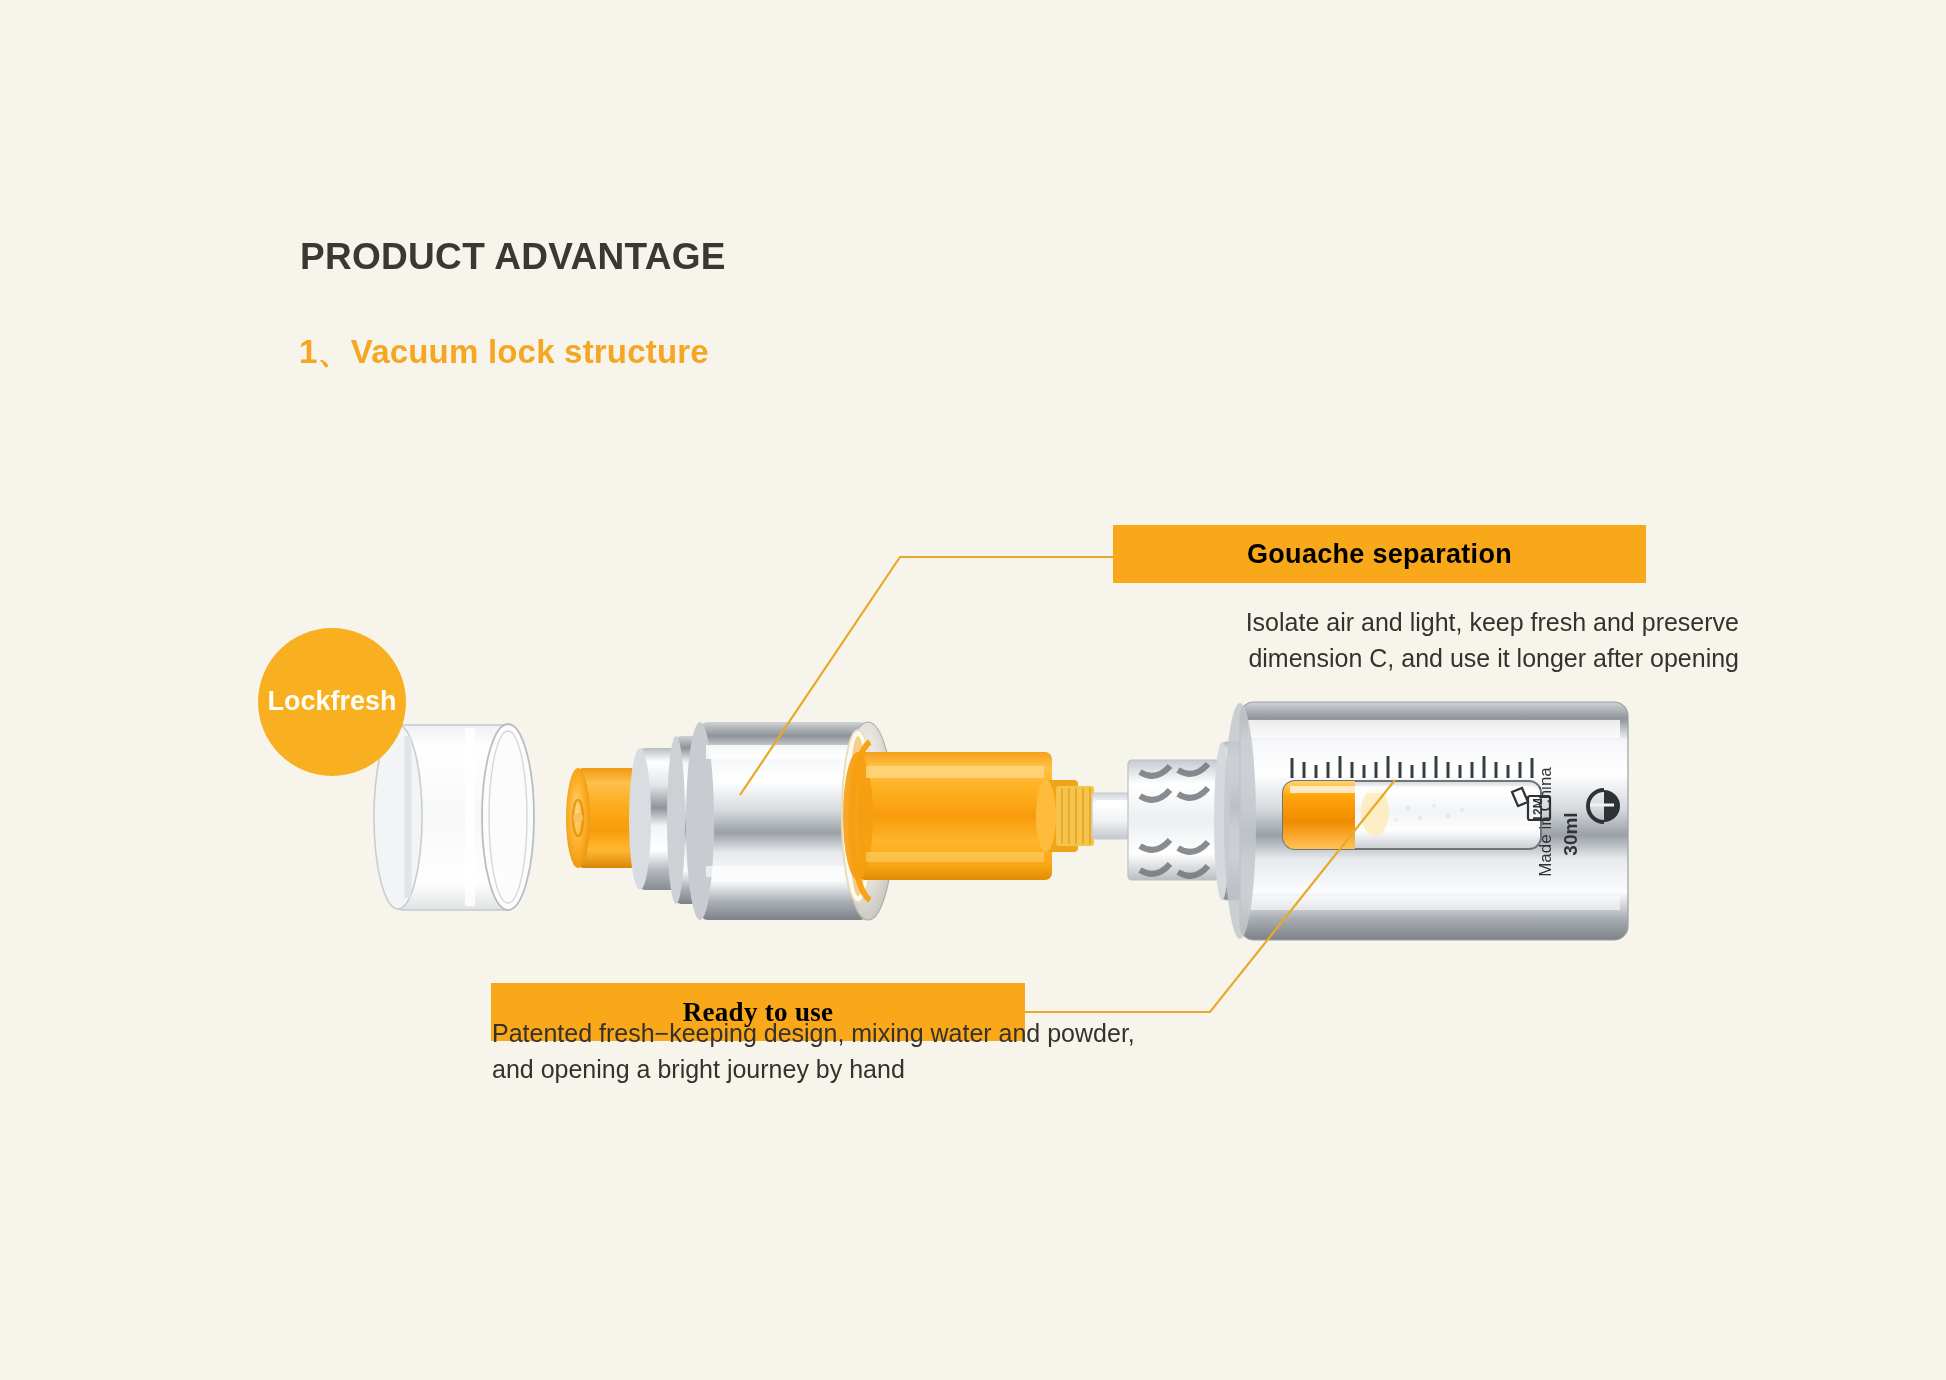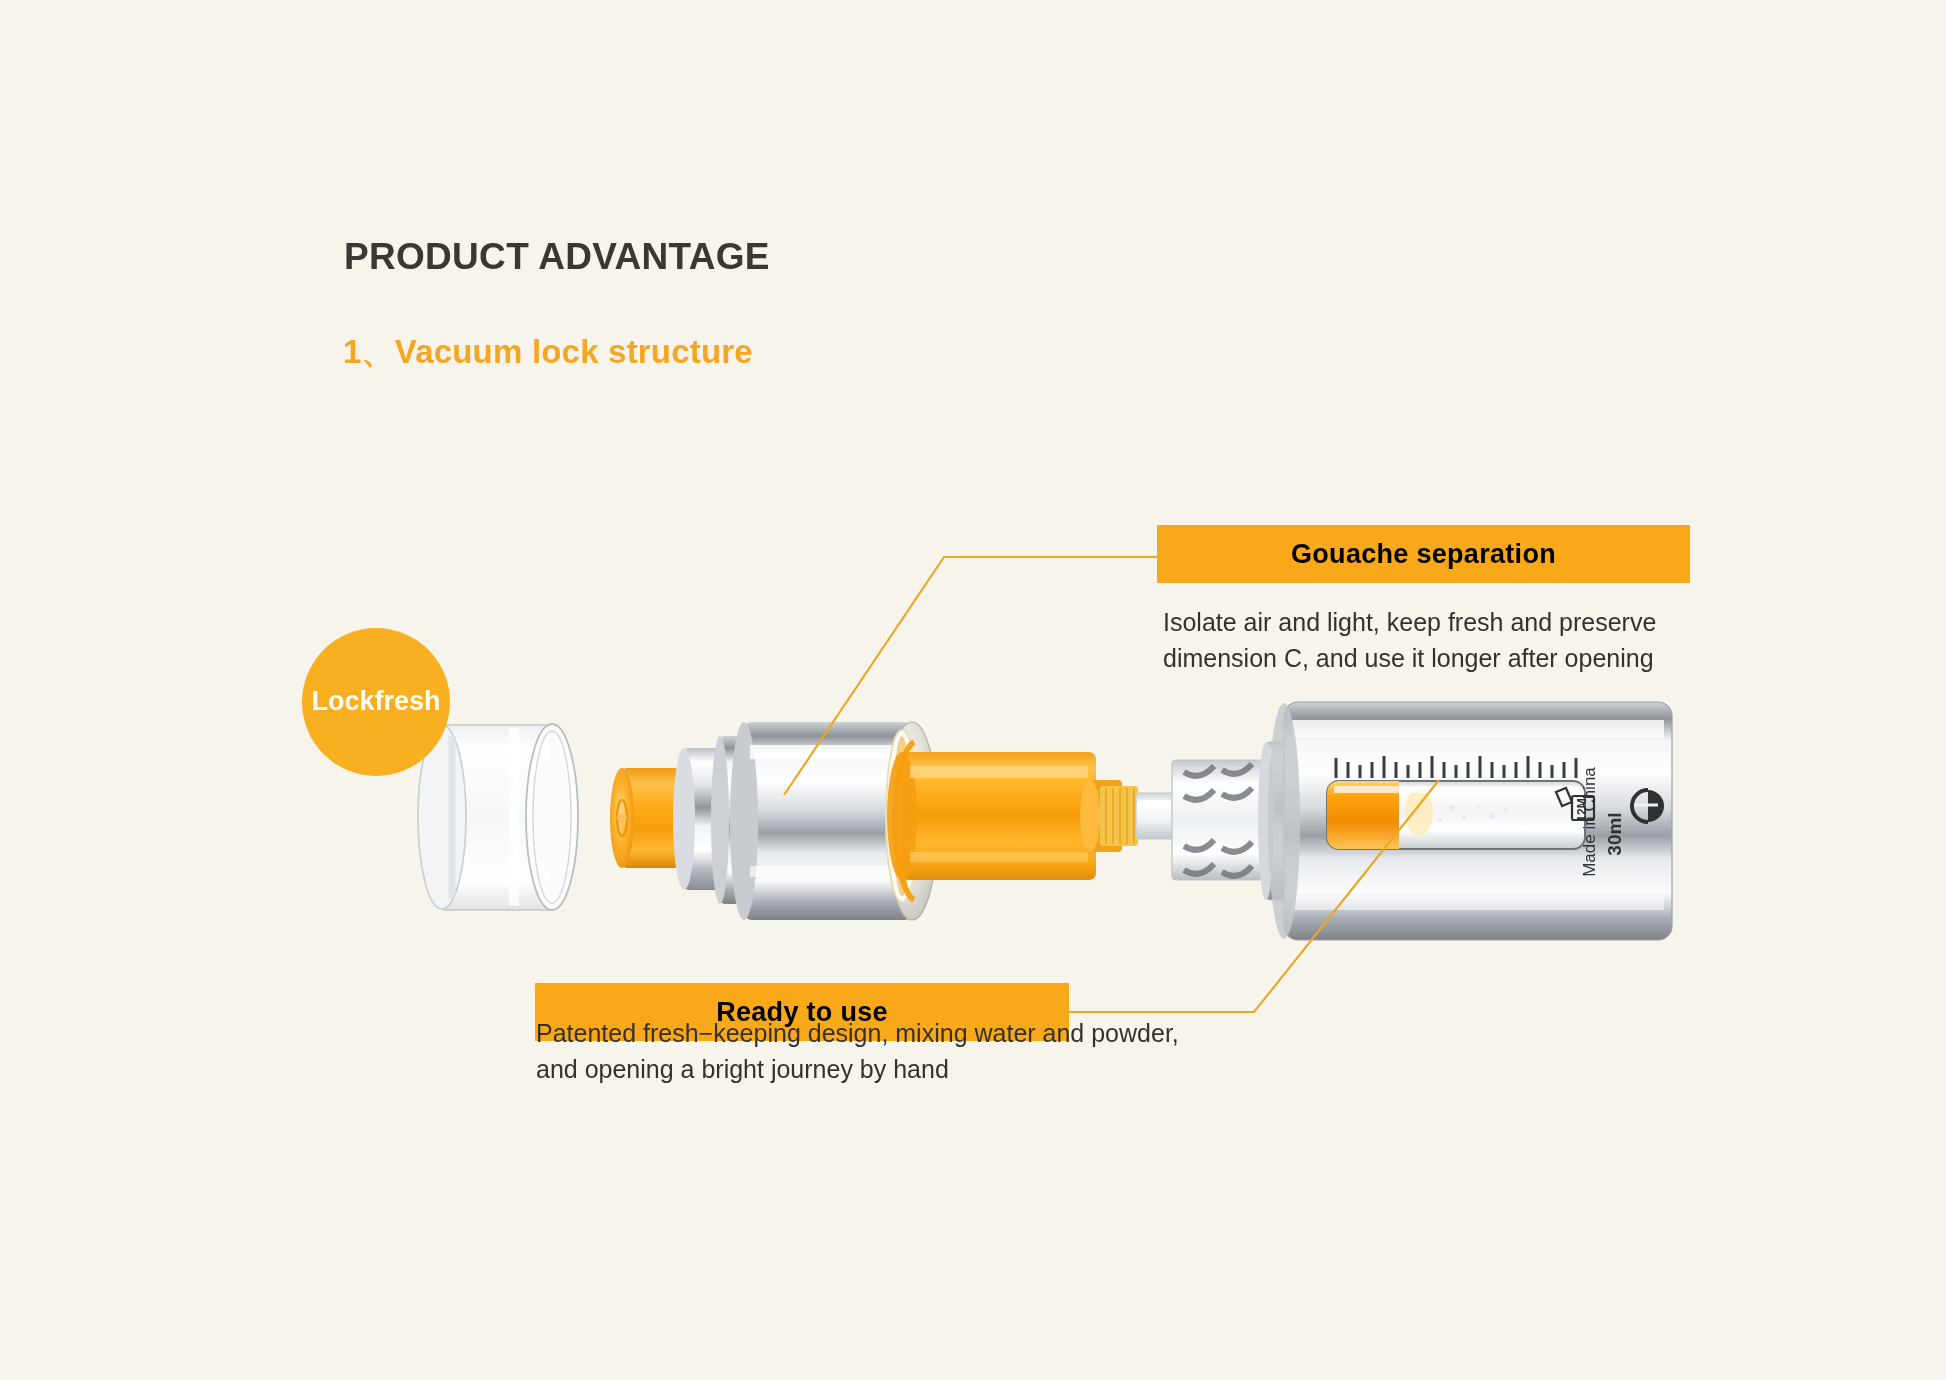--- a/index.html
+++ b/index.html
@@ -12,21 +12,20 @@
     height: 1380px;
     background: #f7f4ec;
     font-family: "Liberation Sans", sans-serif;
     overflow: hidden;
     position: relative;
     -webkit-font-smoothing: antialiased;
   }
   .page {
     position: absolute;
     inset: 0;
-    margin-left: 44px;
   }
 
   
   #page-title {
     position: absolute;
     left: 300px;
     top: 236px;
     font-size: 37px;
     font-weight: bold;
     letter-spacing: 0.3px;
@@ -67,31 +66,33 @@
     left: 1113px;
     top: 525px;
     width: 533px;
     height: 58px;
   }
   #banner-ready {
     left: 491px;
     top: 983px;
     width: 534px;
     height: 58px;
+    font-family: Liberation Serif, serif;
   }
   .callout-body {
     position: absolute;
     font-size: 25px;
     line-height: 1.42;
     color: #35322e;
   }
   #desc-gouache {
     left: 1119px;
     top: 605px;
     width: 620px;
+    text-align: right;
   }
   #desc-ready {
     left: 492px;
     top: 1016px;
     width: 700px;
   }
 
   
   #badge-lock-fresh {
     position: absolute;

